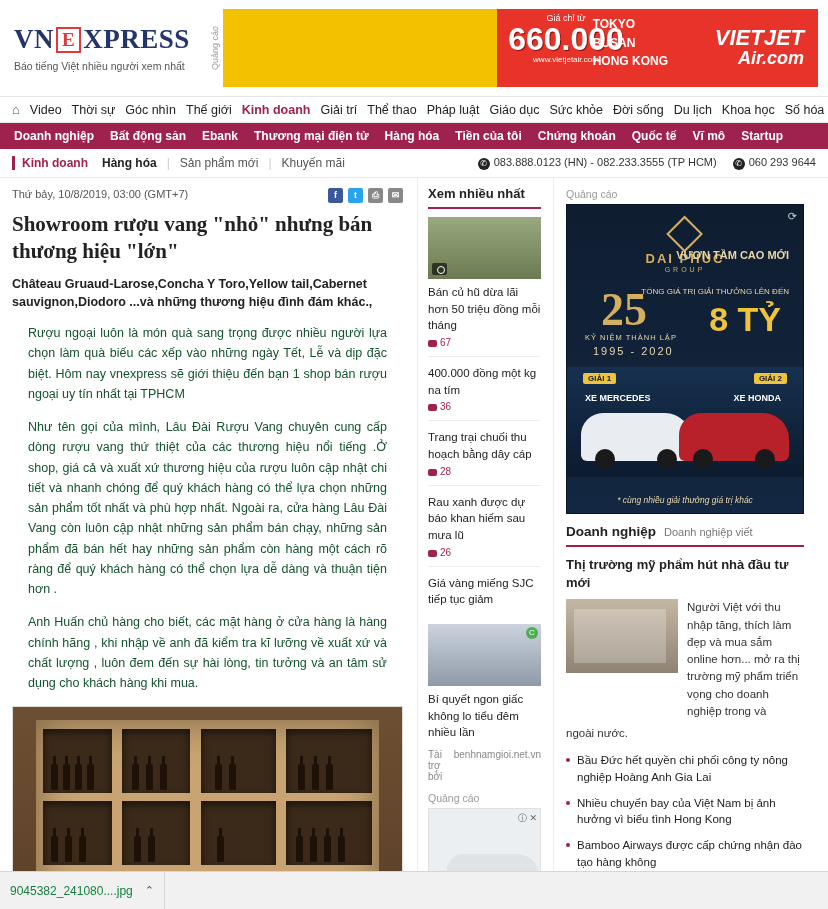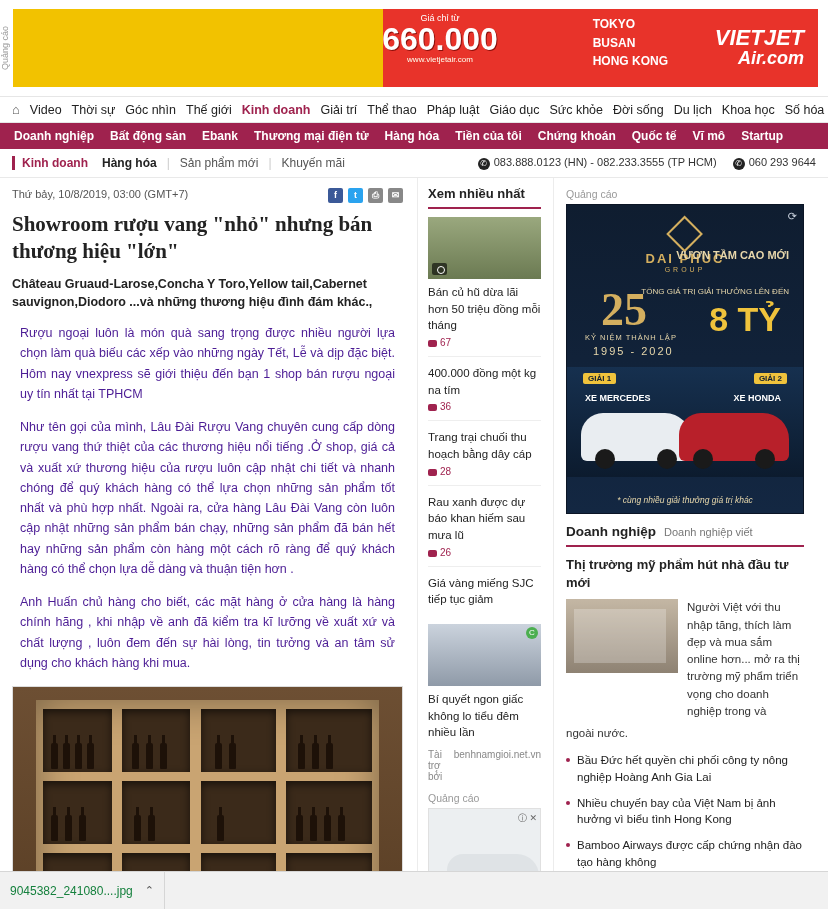--- a/index.html
+++ b/index.html
@@ -66,21 +66,21 @@
   .date-row { display:flex; font-size:11px; color:#555; padding:10px 0 6px; }
   .share { margin-left:auto; display:flex; gap:5px; }
   .sbtn { width:15px; height:15px; border-radius:2px; color:#fff; font-size:9px; line-height:15px; text-align:center; font-weight:bold; }
   .sb-fb { background:#3b5998; }
   .sb-tw { background:#2aa3ef; }
   .sb-pr { background:#888; }
   .sb-mail { background:#888; }
 
   h1.title { font-size:21px; line-height:1.28; color:#222; margin:2px 0 10px; font-weight:bold; font-family:"Liberation Serif", serif; }
   p.lead { font-size:12.5px; font-weight:bold; line-height:1.45; margin:0 0 12px; }
-  p.body { font-size:12.5px; line-height:1.62; margin:0 8px 13px; color:#4c1d95; text-align:justify; }
+  p.body { font-size:12.5px; line-height:1.62; margin:0 16px 13px; color:#14532d; text-align:justify; }
 
   .photo { width:100%; height:330px; background:linear-gradient(#6d4f33,#52381f); position:relative; overflow:hidden; border:1px solid #ddd; }
   .shelf { position:absolute; left:6%; top:4%; width:88%; height:88%; background:#c9a472; box-shadow:inset 0 0 40px rgba(0,0,0,.4); }
   .cell { position:absolute; background:#3b2a1a; box-shadow:inset 0 3px 8px rgba(0,0,0,.6); }
   .bottle { position:absolute; bottom:3px; width:7px; height:26px; background:#1d1108; border-radius:2px 2px 1px 1px; }
   .bottle:after { content:""; position:absolute; left:2px; top:-8px; width:3px; height:9px; background:#1d1108; }
 
   
   .mid-head { border-bottom:2px solid #9f224e; font-size:13px; font-weight:bold; padding:8px 0 6px; color:#222; }
   .mid-item { padding:8px 0; border-bottom:1px solid #eee; }
@@ -143,20 +143,28 @@
   .dlitem { display:flex; align-items:center; gap:12px; padding:0 10px; height:100%; border-right:1px solid #d6d6d6; background:#f1f1f1; }
   .dlname { font-size:12px; color:#15803d; }
   .caret { font-size:11px; color:#555; }
 
   .divider-v { width:1px; background:#ececec; }
 </style>
 </head>
 <body>
 
 <div class="top-band">
+  <div class="logo-wrap">
+    <div class="logo">
+      <span class="vn">VN</span>
+      <span class="boxe">E</span>
+      <span class="xpress">XPRESS</span>
+    </div>
+    <div class="tagline">Báo tiếng Việt nhiều người xem nhất</div>
+  </div>
   <div class="ad-label-vert">Quảng cáo</div>
   <div class="banner">
     <div class="banner-mid">
       <div class="price-top">Giá chỉ từ</div>
       <div class="price">660.000</div>
       <div class="price-sub">www.vietjetair.com</div>
     </div>
     <div class="banner-right">
       <div>TOKYO</div>
       <div>BUSAN</div>

